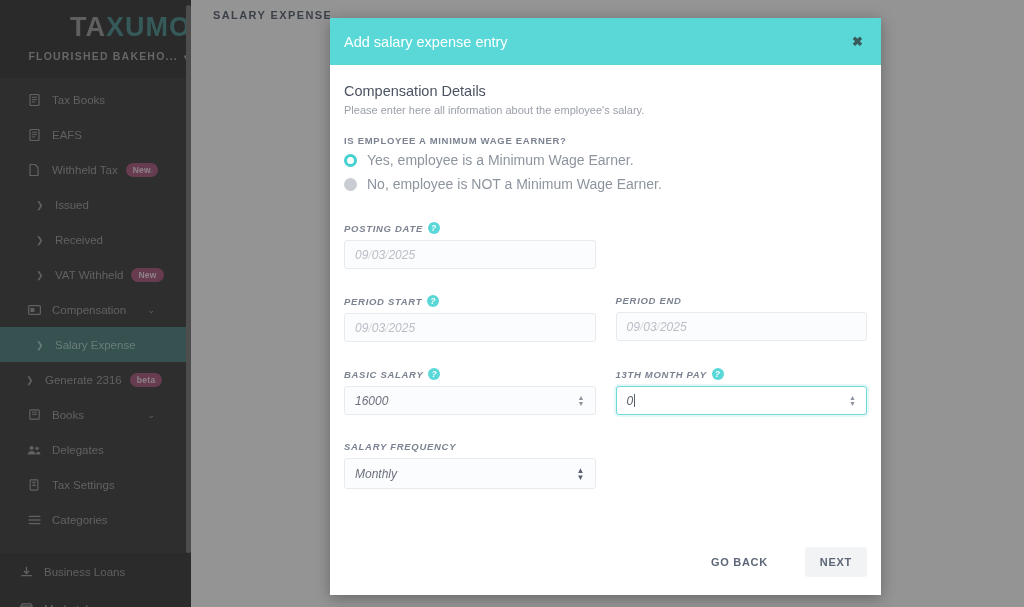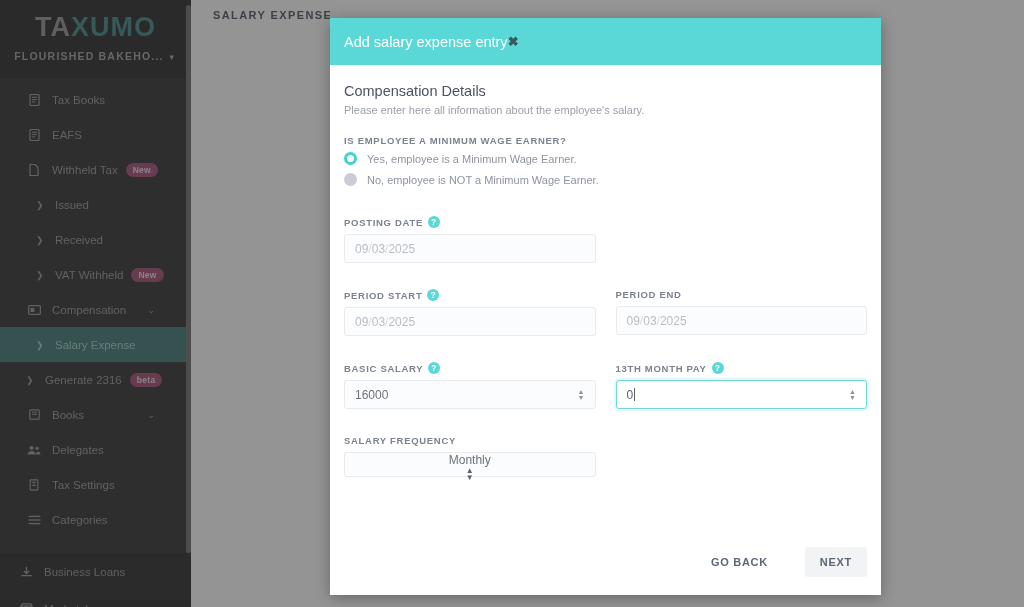--- a/index.html
+++ b/index.html
@@ -15,21 +15,21 @@
   .sidebar {
     position: absolute; left: 0; top: 0;
     width: 191px; height: 607px;
     background: #1d1d1d;
     overflow: hidden;
   }
   .brand {
     height: 78px;
     background: #141414;
     padding: 14px 0 0 0;
-    text-align: center;
+    text-align: right;
   }
   .logo {
     font-size: 27px; font-weight: bold; letter-spacing: 1px;
     line-height: 1;
   }
   .logo .g { color: #8a8a8a; }
   .logo .t { color: #2e7e7c; }
   .company {
     margin-top: 9px;
     font-size: 10.5px; letter-spacing: 1.2px;
@@ -94,21 +94,21 @@
   .modal {
     position: absolute;
     left: 330px; top: 18px;
     width: 551px; height: 577px;
     background: #ffffff;
     box-shadow: 0 3px 14px rgba(0,0,0,.30);
   }
   .modal-head {
     height: 47px;
     background: #5ad8d8;
-    display: flex; align-items: center; 
+    display: flex; align-items: center; justify-content: space-between;
     padding: 0 18px 0 14px;
   }
   .modal-title { color: #ffffff; font-size: 14.5px; }
   .modal-close {
     color: #3a5a5a; font-size: 13px; font-weight: bold;
     line-height: 1; cursor: pointer;
   }
   .modal-body { padding: 18px 14px 0 14px; }
 
   .sec-title { font-size: 14.5px; color: #4b5262; margin-bottom: 5px; }
@@ -123,33 +123,33 @@
     width: 12px; height: 12px; border-radius: 50%;
     background: #5ad8d8; color: #ffffff;
     font-size: 8.5px; font-weight: bold;
     display: inline-flex; align-items: center; justify-content: center;
     line-height: 1;
   }
 
   .radios { margin-top: 19px; }
   .radio-row {
     display: flex; align-items: center; gap: 10px;
-    margin-bottom: 8px; font-size: 11px; color: #8e949e;
+    margin-bottom: 8px; font-size: 14px; color: #8e949e;
   }
   .radio {
     width: 13px; height: 13px; border-radius: 50%;
     background: #c9ccd2; flex: none;
   }
   .radio.on {
     background: #ffffff;
     border: 3.5px solid #45d0d0;
   }
 
   .row { display: flex; gap: 20px; margin-top: 26px; }
-  .col { width: 253px; }
+  .col { width: 253px; font-style: italic; }
 
   .input {
     height: 29px;
     border: 1px solid #e8eaee;
     border-radius: 3px;
     background: #fbfcfd;
     display: flex; align-items: center;
     padding: 0 10px;
     font-size: 12px;
     color: #b9bdc5;
@@ -450,21 +450,21 @@
               </span>
           </div>
         </div>
       </div>
 
       <div class="row">
         <div class="col">
           <div class="field-label">
             <span>SALARY FREQUENCY</span>
           </div>
-          <div class="input filled" style="height:25px;flex-direction:column;">
+          <div class="input filled" style="height:31px;">
             <span>Monthly</span>
             <span class="sel-arrows">
                 <span>▲</span>
                 <span>▼</span>
               </span>
           </div>
         </div>
         <div class="col"></div>
       </div>
 

